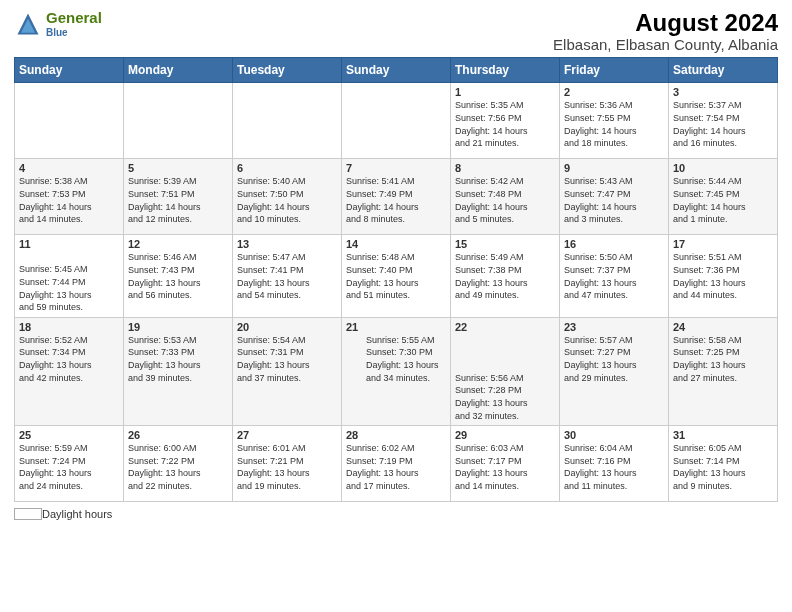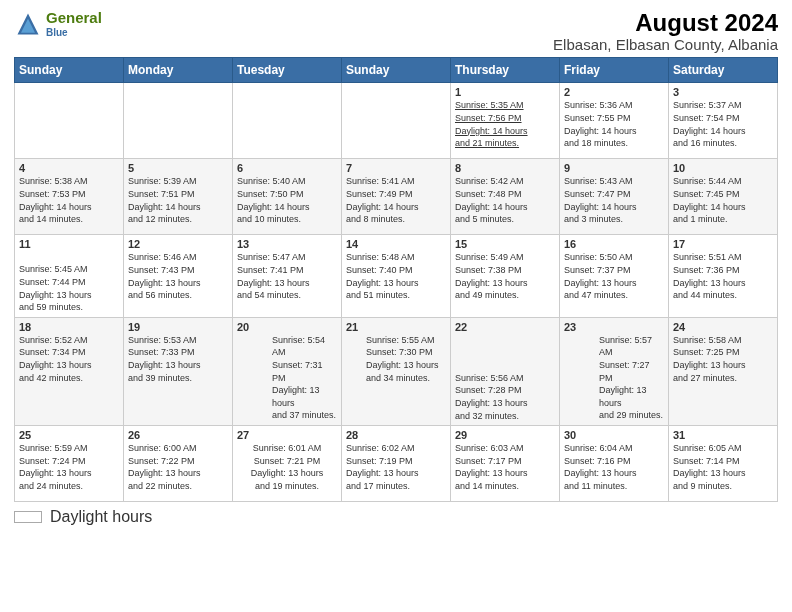--- a/index.html
+++ b/index.html
@@ -98,23 +98,22 @@
       font-size: 9px;
       color: #333;
       line-height: 1.4;
     }
     .empty-cell {
       background: #fff !important;
     }
     .footer {
       display: flex;
       align-items: center;
-      gap: 8px;
       margin-top: 6px;
-      font-size: 16px;
+      font-size: 11px;
       color: #333;
     }
     .footer-swatch {
       width: 28px;
       height: 12px;
       background: #fff;
       border: 1px solid #aaa;
       display: inline-block;
     }
   </style>
@@ -152,21 +151,21 @@
         </tr>
     </thead>
     <tbody id="calendar-body">
     <tr>
           <td class="empty-cell"></td>
           <td class="empty-cell"></td>
           <td class="empty-cell"></td>
           <td class="empty-cell"></td>
           <td>
             <span class="day-num">1</span>
-            <div class="day-info" style="white-space: pre-line; text-decoration: underline;">Sunrise: 5:35 AM
+            <div class="day-info" style="white-space: pre-line;">Sunrise: 5:35 AM
 Sunset: 7:56 PM
 Daylight: 14 hours
 and 21 minutes.</div>
           </td>
           <td>
             <span class="day-num">2</span>
             <div class="day-info" style="white-space: pre-line;">Sunrise: 5:36 AM
 Sunset: 7:55 PM
 Daylight: 14 hours
 and 18 minutes.</div>
@@ -291,42 +290,42 @@
           </td>
           <td>
             <span class="day-num">19</span>
             <div class="day-info" style="white-space: pre-line;">Sunrise: 5:53 AM
 Sunset: 7:33 PM
 Daylight: 13 hours
 and 39 minutes.</div>
           </td>
           <td>
             <span class="day-num">20</span>
-            <div class="day-info" style="white-space: pre-line; margin-left: 35px;">Sunrise: 5:54 AM
+            <div class="day-info" style="white-space: pre-line;">Sunrise: 5:54 AM
 Sunset: 7:31 PM
 Daylight: 13 hours
 and 37 minutes.</div>
           </td>
           <td>
             <span class="day-num">21</span>
             <div class="day-info" style="white-space: pre-line; margin-left: 20px;">Sunrise: 5:55 AM
 Sunset: 7:30 PM
 Daylight: 13 hours
 and 34 minutes.</div>
           </td>
           <td>
             <span class="day-num">22</span>
             <div class="day-info" style="white-space: pre-line; margin-top: 39px;">Sunrise: 5:56 AM
 Sunset: 7:28 PM
 Daylight: 13 hours
 and 32 minutes.</div>
           </td>
           <td>
             <span class="day-num">23</span>
-            <div class="day-info" style="white-space: pre-line; margin-left: 35px;">Sunrise: 5:57 AM
+            <div class="day-info" style="white-space: pre-line;">Sunrise: 5:57 AM
 Sunset: 7:27 PM
 Daylight: 13 hours
 and 29 minutes.</div>
           </td>
           <td>
             <span class="day-num">24</span>
             <div class="day-info" style="white-space: pre-line;">Sunrise: 5:58 AM
 Sunset: 7:25 PM
 Daylight: 13 hours
 and 27 minutes.</div>
@@ -342,21 +341,21 @@
           </td>
           <td>
             <span class="day-num">26</span>
             <div class="day-info" style="white-space: pre-line;">Sunrise: 6:00 AM
 Sunset: 7:22 PM
 Daylight: 13 hours
 and 22 minutes.</div>
           </td>
           <td>
             <span class="day-num">27</span>
-            <div class="day-info" style="white-space: pre-line; text-align: center;">Sunrise: 6:01 AM
+            <div class="day-info" style="white-space: pre-line;">Sunrise: 6:01 AM
 Sunset: 7:21 PM
 Daylight: 13 hours
 and 19 minutes.</div>
           </td>
           <td>
             <span class="day-num">28</span>
             <div class="day-info" style="white-space: pre-line;">Sunrise: 6:02 AM
 Sunset: 7:19 PM
 Daylight: 13 hours
 and 17 minutes.</div>

